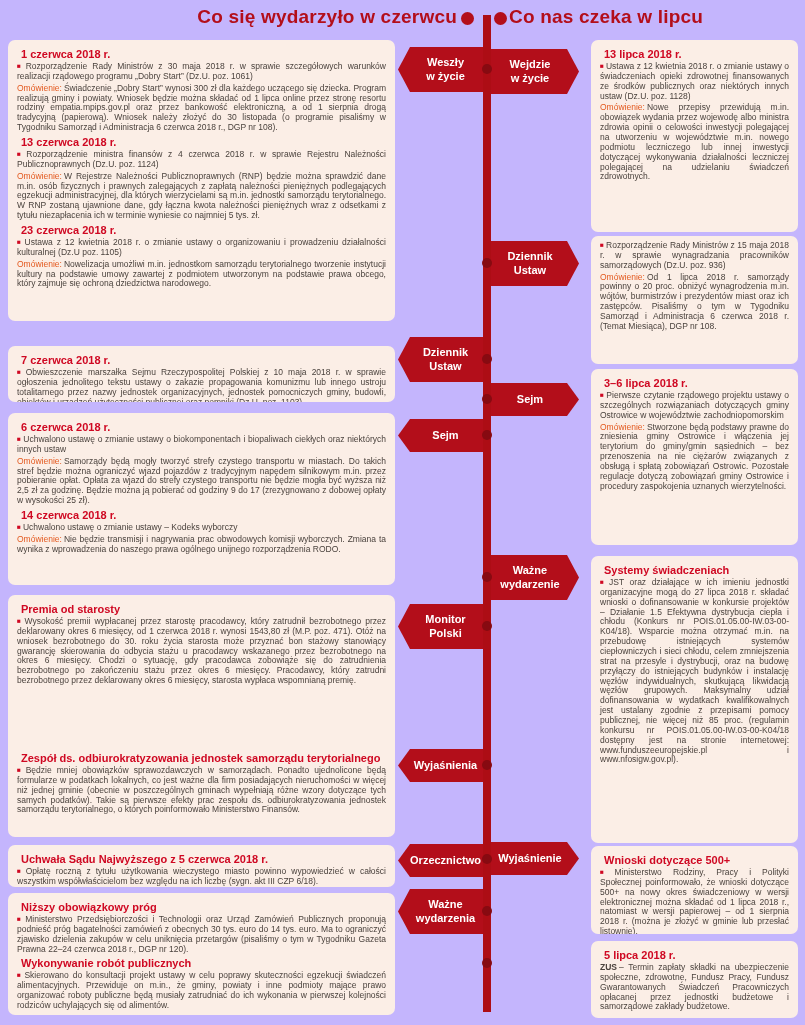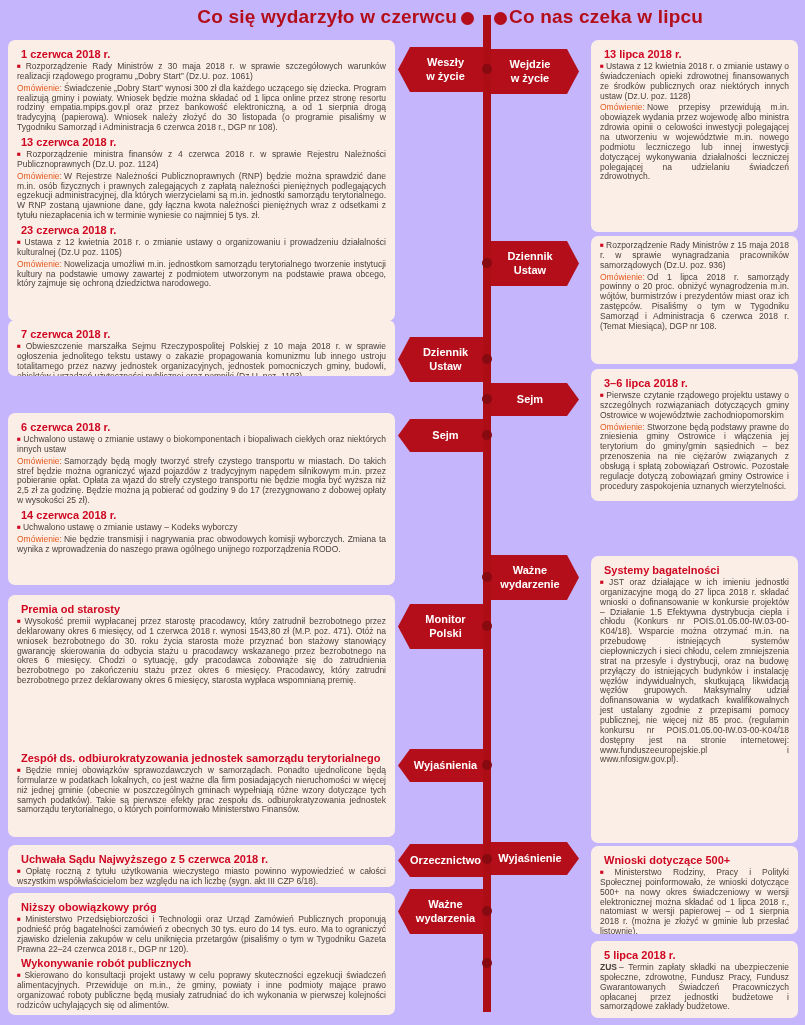--- a/index.html
+++ b/index.html
@@ -85,21 +85,21 @@
     <p class="entry"><span class="sq">■</span><span>Rozporządzenie Rady Ministrów z 30 maja 2018 r. w sprawie szczegółowych warunków realizacji rządowego programu „Dobry Start” (Dz.U. poz. 1061)</span></p>
     <p class="entry"><span class="oml">Omówienie:</span><span>Świadczenie „Dobry Start” wynosi 300 zł dla każdego uczącego się dziecka. Program realizują gminy i powiaty. Wniosek będzie można składać od 1 lipca online przez stronę resortu rodziny empatia.mpips.gov.pl oraz przez bankowość elektroniczną, a od 1 sierpnia drogą tradycyjną (papierową). Wniosek należy złożyć do 30 listopada (o programie pisaliśmy w Tygodniku Samorząd i Administracja 6 czerwca 2018 r., DGP nr 108).</span></p>
     <h3 class="hd">13 czerwca 2018 r.</h3>
     <p class="entry"><span class="sq">■</span><span>Rozporządzenie ministra finansów z 4 czerwca 2018 r. w sprawie Rejestru Należności Publicznoprawnych (Dz.U. poz. 1124)</span></p>
     <p class="entry"><span class="oml">Omówienie:</span><span>W Rejestrze Należności Publicznoprawnych (RNP) będzie można sprawdzić dane m.in. osób fizycznych i prawnych zalegających z zapłatą należności pieniężnych podlegających egzekucji administracyjnej, dla których wierzycielami są m.in. jednostki samorządu terytorialnego. W RNP zostaną ujawnione dane, gdy łączna kwota należności pieniężnych wraz z odsetkami z tytułu niezapłacenia ich w terminie wyniesie co najmniej 5 tys. zł.</span></p>
     <h3 class="hd">23 czerwca 2018 r.</h3>
     <p class="entry"><span class="sq">■</span><span>Ustawa z 12 kwietnia 2018 r. o zmianie ustawy o organizowaniu i prowadzeniu działalności kulturalnej (Dz.U poz. 1105)</span></p>
     <p class="entry"><span class="oml">Omówienie:</span><span>Nowelizacja umożliwi m.in. jednostkom samorządu terytorialnego tworzenie instytucji kultury na podstawie umowy zawartej z podmiotem utworzonym na podstawie prawa obcego, który zajmuje się ochroną dziedzictwa narodowego.</span></p>
   </section>
 
-  <section class="box bl" style="top:320px;height:56px">
+  <section class="box bl" style="top:346px;height:56px">
     <h3 class="hd">7 czerwca 2018 r.</h3>
     <p class="entry"><span class="sq">■</span><span>Obwieszczenie marszałka Sejmu Rzeczypospolitej Polskiej z 10 maja 2018 r. w sprawie ogłoszenia jednolitego tekstu ustawy o zakazie propagowania komunizmu lub innego ustroju totalitarnego przez nazwy jednostek organizacyjnych, jednostek pomocniczych gminy, budowli, obiektów i urządzeń użyteczności publicznej oraz pomniki (Dz.U. poz. 1103)</span></p>
   </section>
 
   <section class="box bl" style="top:413px;height:172px">
     <h3 class="hd">6 czerwca 2018 r.</h3>
     <p class="entry"><span class="sq">■</span><span>Uchwalono ustawę o zmianie ustawy o biokomponentach i biopaliwach ciekłych oraz niektórych innych ustaw</span></p>
     <p class="entry"><span class="oml">Omówienie:</span><span>Samorządy będą mogły tworzyć strefy czystego transportu w miastach. Do takich stref będzie można ograniczyć wjazd pojazdów z tradycyjnym napędem silnikowym m.in. przez pobieranie opłat. Opłata za wjazd do strefy czystego transportu nie będzie mogła być wyższa niż 2,5 zł za godzinę. Będzie można ją pobierać od godziny 9 do 17 (zrezygnowano z dobowej opłaty w wysokości 25 zł).</span></p>
     <h3 class="hd">14 czerwca 2018 r.</h3>
     <p class="entry"><span class="sq">■</span><span>Uchwalono ustawę o zmianie ustawy – Kodeks wyborczy</span></p>
@@ -132,28 +132,28 @@
     <h3 class="hd">13 lipca 2018 r.</h3>
     <p class="entry"><span class="sq">■</span><span>Ustawa z 12 kwietnia 2018 r. o zmianie ustawy o świadczeniach opieki zdrowotnej finansowanych ze środków publicznych oraz niektórych innych ustaw (Dz.U. poz. 1128)</span></p>
     <p class="entry"><span class="oml">Omówienie:</span><span>Nowe przepisy przewidują m.in. obowiązek wydania przez wojewodę albo ministra zdrowia opinii o celowości inwestycji polegającej na utworzeniu w województwie m.in. nowego podmiotu leczniczego lub innej inwestycji dotyczącej wykonywania działalności leczniczej polegającej na udzielaniu świadczeń zdrowotnych.</span></p>
   </section>
 
   <section class="box br" style="top:236px;height:128px">
     <p class="entry"><span class="sq">■</span><span>Rozporządzenie Rady Ministrów z 15 maja 2018 r. w sprawie wynagradzania pracowników samorządowych (Dz.U. poz. 936)</span></p>
     <p class="entry"><span class="oml">Omówienie:</span><span>Od 1 lipca 2018 r. samorządy powinny o 20 proc. obniżyć wynagrodzenia m.in. wójtów, burmistrzów i prezydentów miast oraz ich zastępców. Pisaliśmy o tym w Tygodniku Samorząd i Administracja 6 czerwca 2018 r. (Temat Miesiąca), DGP nr 108.</span></p>
   </section>
 
-  <section class="box br" style="top:369px;height:132px">
+  <section class="box br" style="top:369px;height:176px">
     <h3 class="hd">3–6 lipca 2018 r.</h3>
     <p class="entry"><span class="sq">■</span><span>Pierwsze czytanie rządowego projektu ustawy o szczególnych rozwiązaniach dotyczących gminy Ostrowice w województwie zachodniopomorskim</span></p>
     <p class="entry"><span class="oml">Omówienie:</span><span>Stworzone będą podstawy prawne do zniesienia gminy Ostrowice i włączenia jej terytorium do gminy/gmin sąsiednich – bez przenoszenia na nie ciężarów związanych z obsługą i spłatą zobowiązań Ostrowic. Pozostałe regulacje dotyczą zobowiązań gminy Ostrowice i procedury zaspokojenia uznanych wierzytelności.</span></p>
   </section>
 
   <section class="box br" style="top:556px;height:287px">
-    <h3 class="hd">Systemy bagatelności</h3>
+    <h3 class="hd">Systemy świadczeniach</h3>
     <p class="entry"><span class="sq">■</span><span>JST oraz działające w ich imieniu jednostki organizacyjne mogą do 27 lipca 2018 r. składać wnioski o dofinansowanie w konkursie projektów – Działanie 1.5 Efektywna dystrybucja ciepła i chłodu (Konkurs nr POIS.01.05.00-IW.03-00-K04/18). Wsparcie można otrzymać m.in. na przebudowę istniejących systemów ciepłowniczych i sieci chłodu, celem zmniejszenia strat na przesyle i dystrybucji, oraz na budowę przyłączy do istniejących budynków i instalację węzłów indywidualnych, skutkującą likwidacją węzłów grupowych. Maksymalny udział dofinansowania w wydatkach kwalifikowalnych jest ustalany zgodnie z przepisami pomocy publicznej, nie więcej niż 85 proc. (regulamin konkursu nr POIS.01.05.00-IW.03-00-K04/18 dostępny jest na stronie internetowej: www.funduszeeuropejskie.pl i www.nfosigw.gov.pl).</span></p>
   </section>
 
   <section class="box br" style="top:846px;height:88px">
     <h3 class="hd">Wnioski dotyczące 500+</h3>
     <p class="entry"><span class="sq">■</span><span>Ministerstwo Rodziny, Pracy i Polityki Społecznej poinformowało, że wnioski dotyczące 500+ na nowy okres świadczeniowy w wersji elektronicznej można składać od 1 lipca 2018 r., natomiast w wersji papierowej – od 1 sierpnia 2018 r. (można je złożyć w gminie lub przesłać listownie).</span></p>
   </section>
 
   <section class="box br" style="top:941px;height:77px">
     <h3 class="hd">5 lipca 2018 r.</h3>

